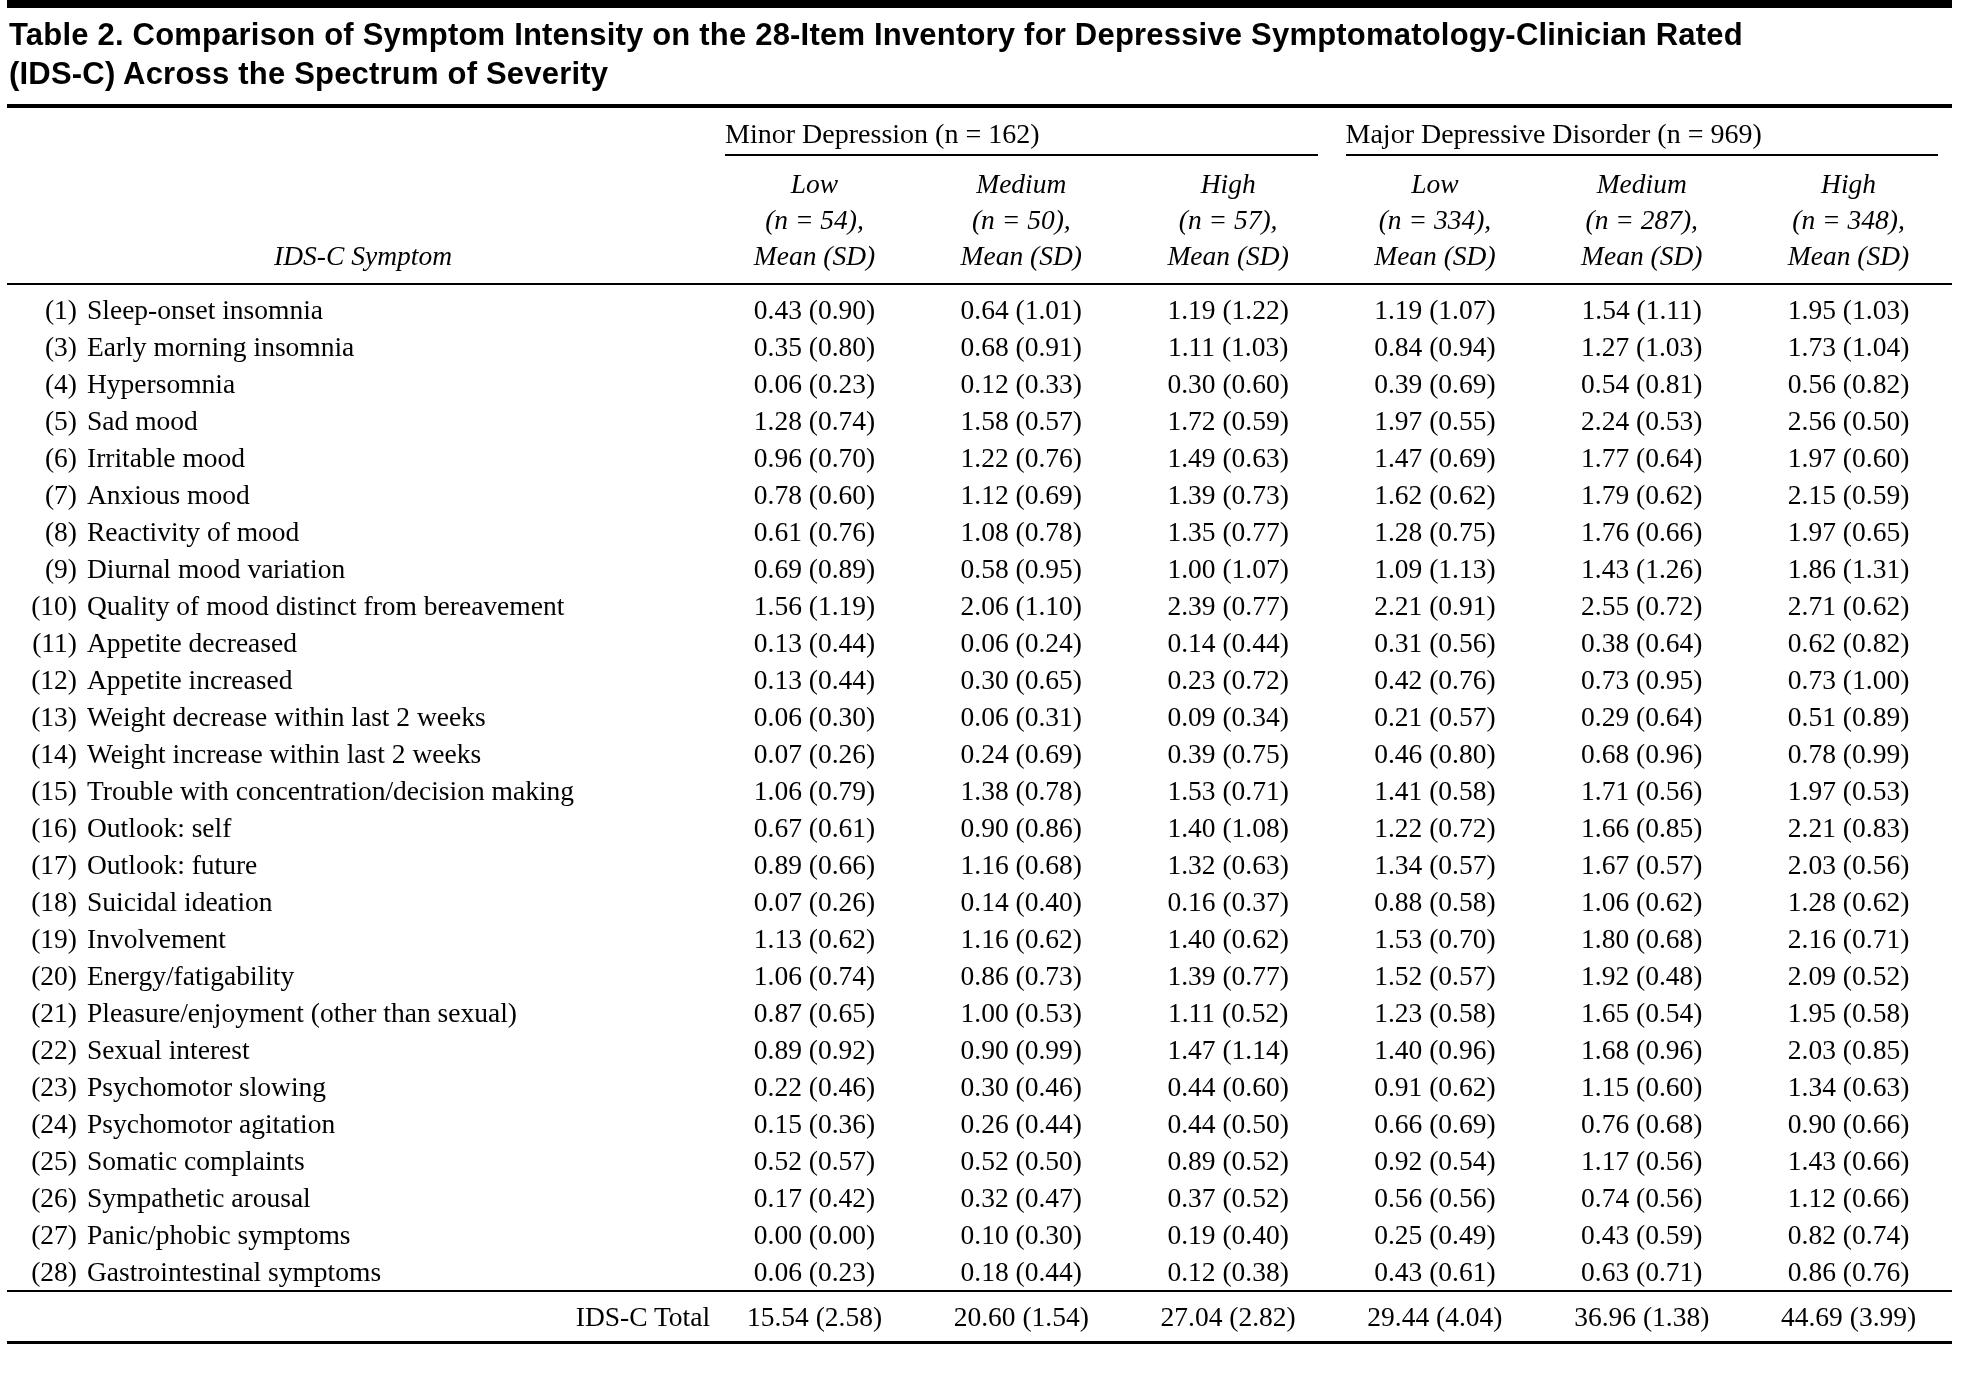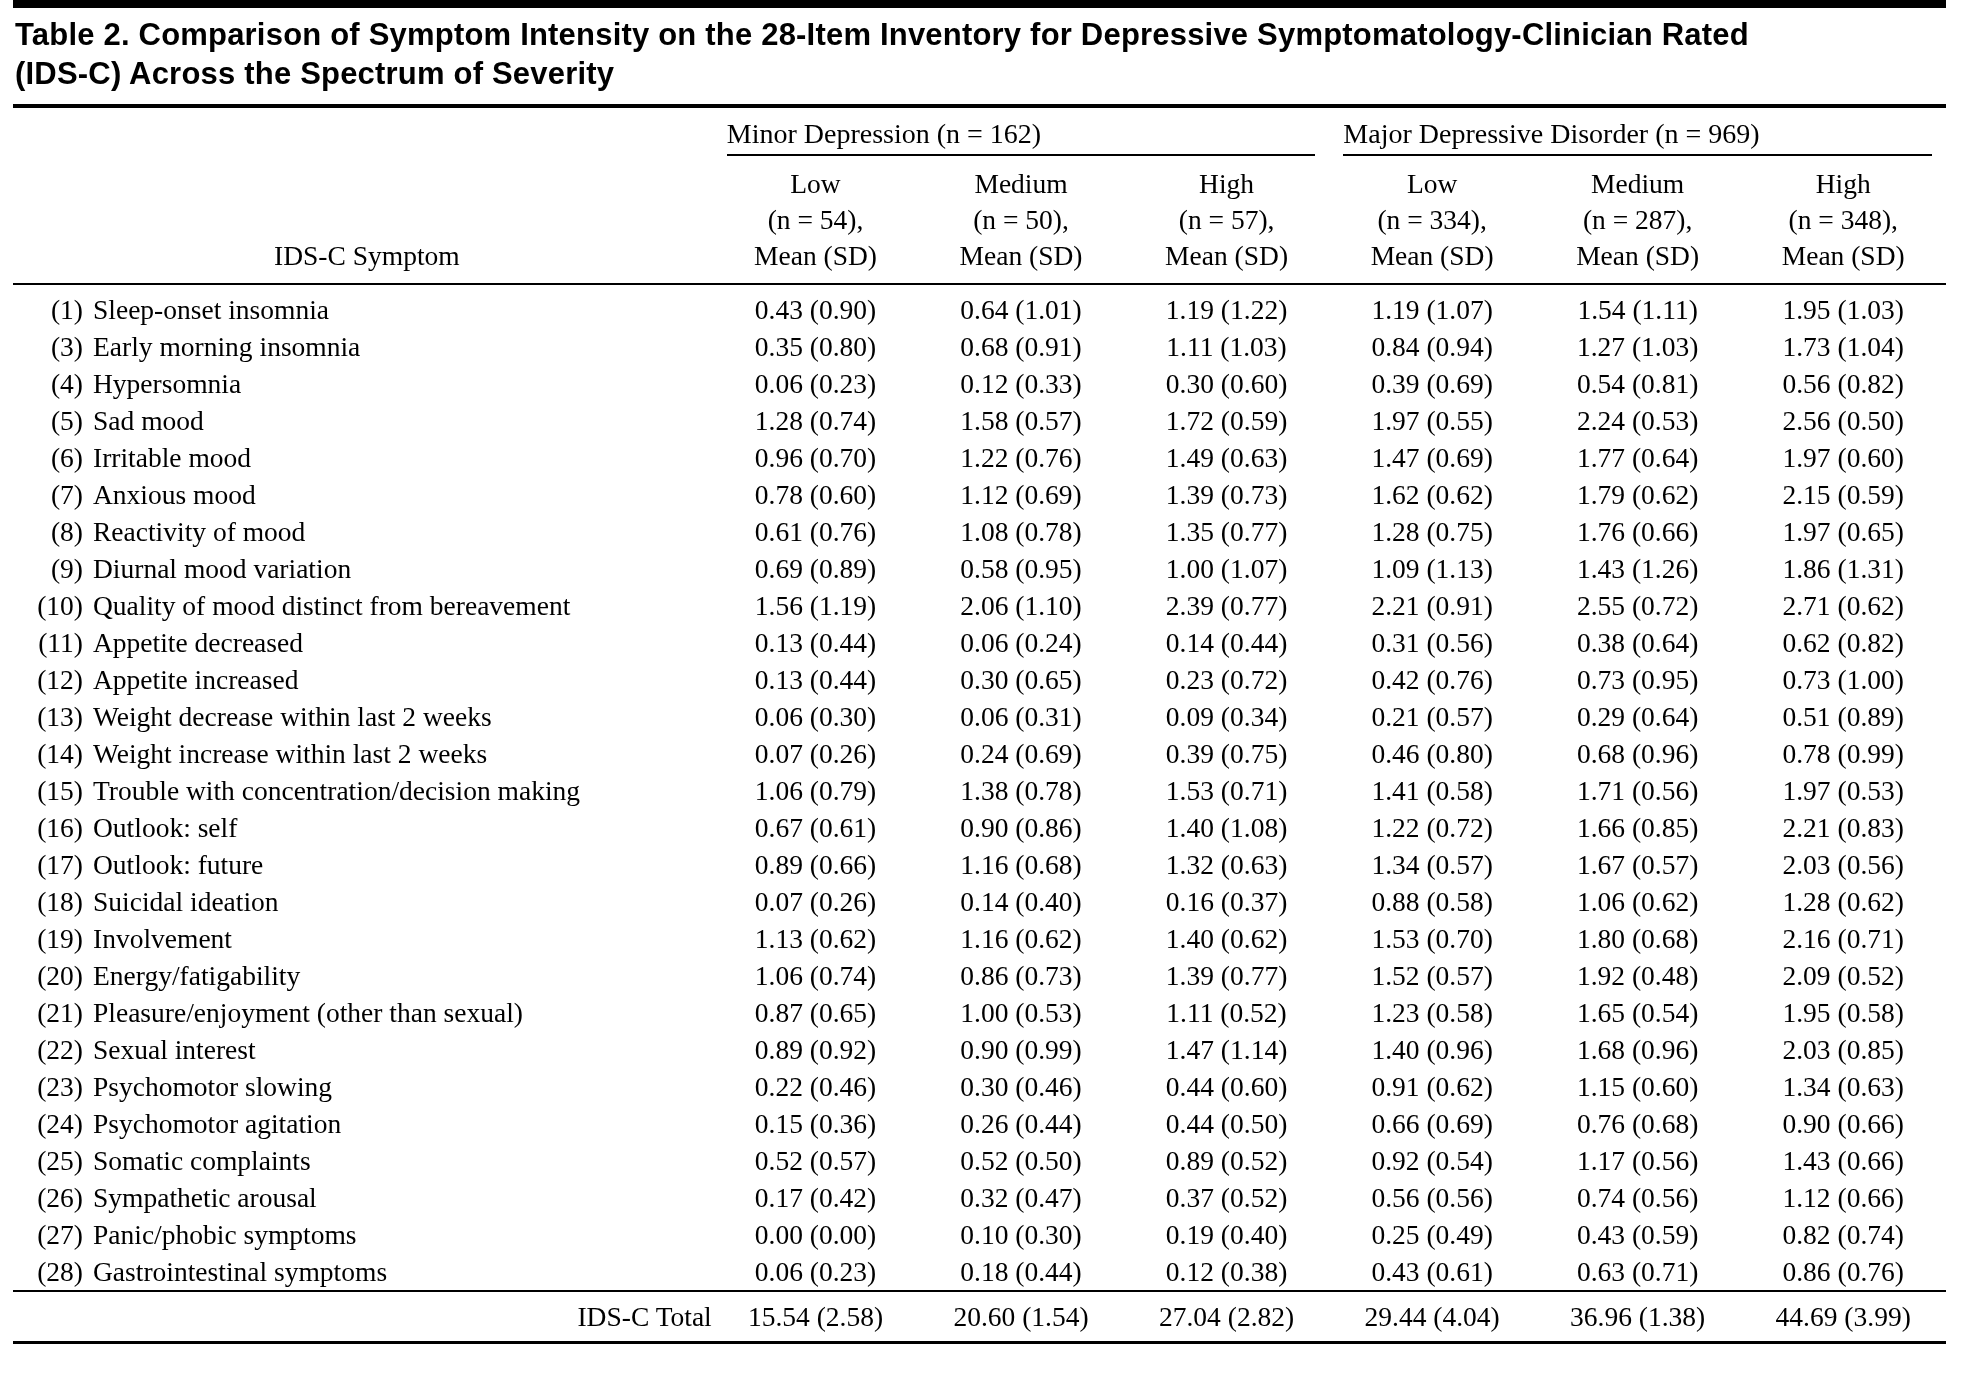--- a/index.html
+++ b/index.html
@@ -7,21 +7,21 @@
     padding: 0;
     background: #ffffff;
     color: #000000;
   }
   .page {
     width: 1959px;
     min-height: 1385px;
     box-sizing: border-box;
     background: #ffffff;
     font-family: "Liberation Serif", serif;
-    padding: 0 13px;
+    padding: 0 7px;
   }
   .rule {
     background: #000000;
   }
   .rule-top { height: 8px; }
   .rule-title { height: 4px; }
   .title {
     font-family: "Liberation Sans", sans-serif;
     font-weight: bold;
     font-size: 31px;
@@ -53,20 +53,21 @@
     text-align: left;
     font-size: 28px;
     line-height: 1.25;
   }
   tr.subhead-row th {
     padding: 10px 0 9px 0;
     line-height: 1.32;
     border-bottom: 2.5px solid #000;
     vertical-align: bottom;
     text-align: center;
+    font-style: italic;
   }
   tr.subhead-row th.rowhead-label {
     text-align: center;
     padding-left: 8px;
   }
   
   tbody td {
     padding: 0;
     line-height: 37px;
     white-space: nowrap;

